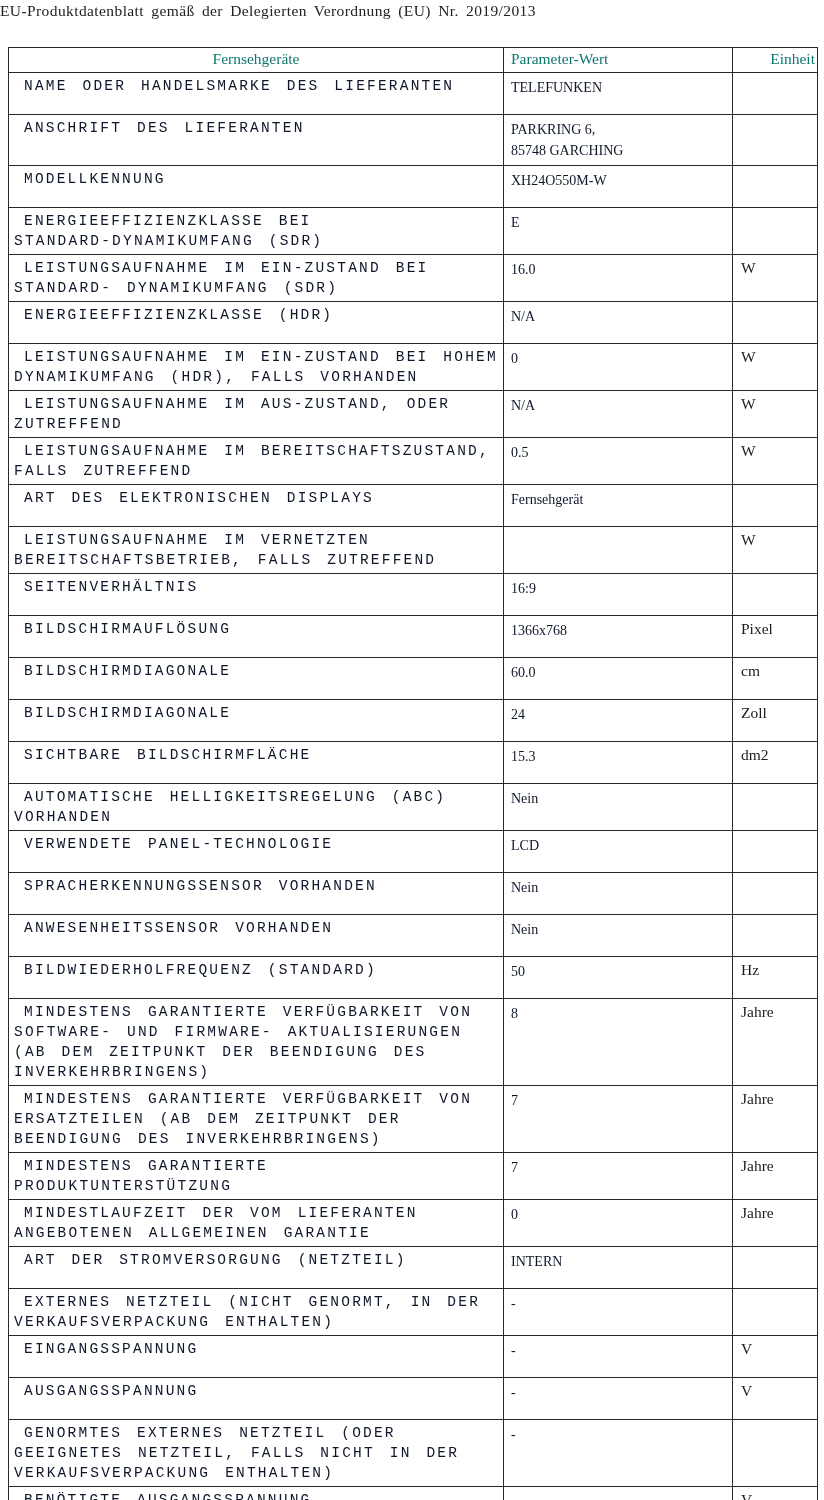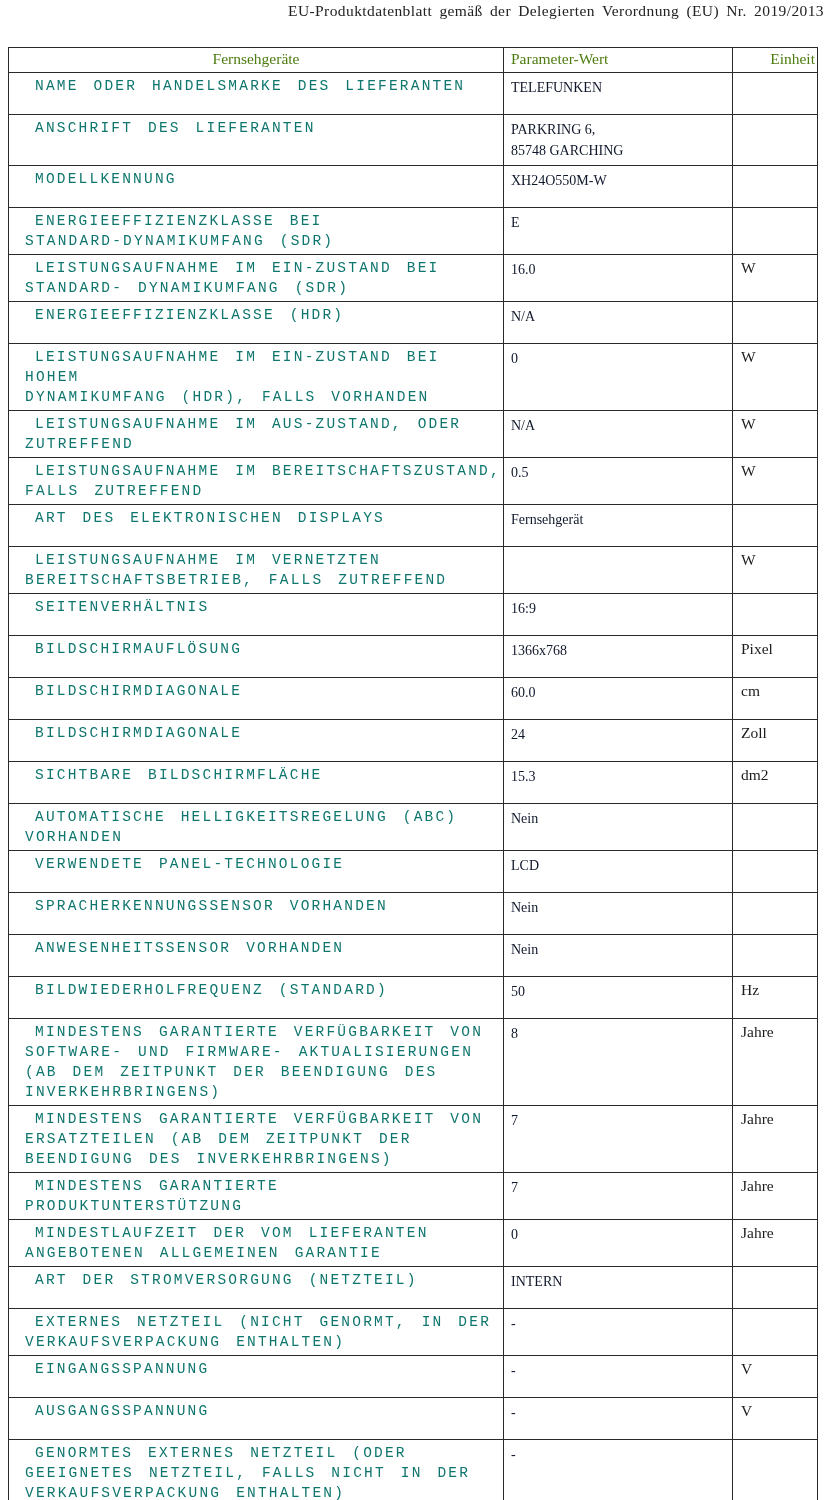--- a/index.html
+++ b/index.html
@@ -12,21 +12,21 @@
     height: 1500px;
     position: relative;
     font-family: "Liberation Serif", serif;
     color: #1c1c1c;
   }
   .doc-title {
     position: absolute;
     top: 2px;
     left: 0;
     width: 824px;
-    text-align: right;
+    text-align: left;
     font-family: "Liberation Serif", serif;
     font-size: 15.5px;
     letter-spacing: 0.4px;
     word-spacing: 3px;
     color: #222222;
   }
   table.product-table {
     position: absolute;
     left: 8px;
     top: 47px;
@@ -41,38 +41,38 @@
   table.product-table td {
     border: 1px solid #2a2a2a;
     vertical-align: top;
     overflow: hidden;
   }
   thead tr { height: 25px; }
   th {
     font-family: "Liberation Serif", serif;
     font-weight: normal;
     font-size: 15.5px;
-    color: #4d7c0f;
+    color: #0f766e;
     padding: 2px 2px;
     vertical-align: middle;
   }
   th.h-products { text-align: center; }
   th.h-value { text-align: left; padding-left: 7px; }
   th.h-unit { text-align: right; }
   tbody tr { height: 42px; }
   td.label {
     font-family: "Liberation Mono", "DejaVu Sans Mono", monospace;
     font-size: 14.5px;
     line-height: 20px;
     letter-spacing: 2.2px;
     word-spacing: 4px;
-    color: #0f766e;
+    color: #0f172a;
     white-space: pre-line;
     text-indent: 10px;
-    padding: 3px 2px 3px 16px;
+    padding: 3px 2px 3px 5px;
   }
   td.value {
     font-family: "Liberation Serif", serif;
     font-size: 14px;
     line-height: 21px;
     color: #0f172a;
     white-space: pre-line;
     padding: 4px 4px 4px 7px;
   }
   td.unit {

